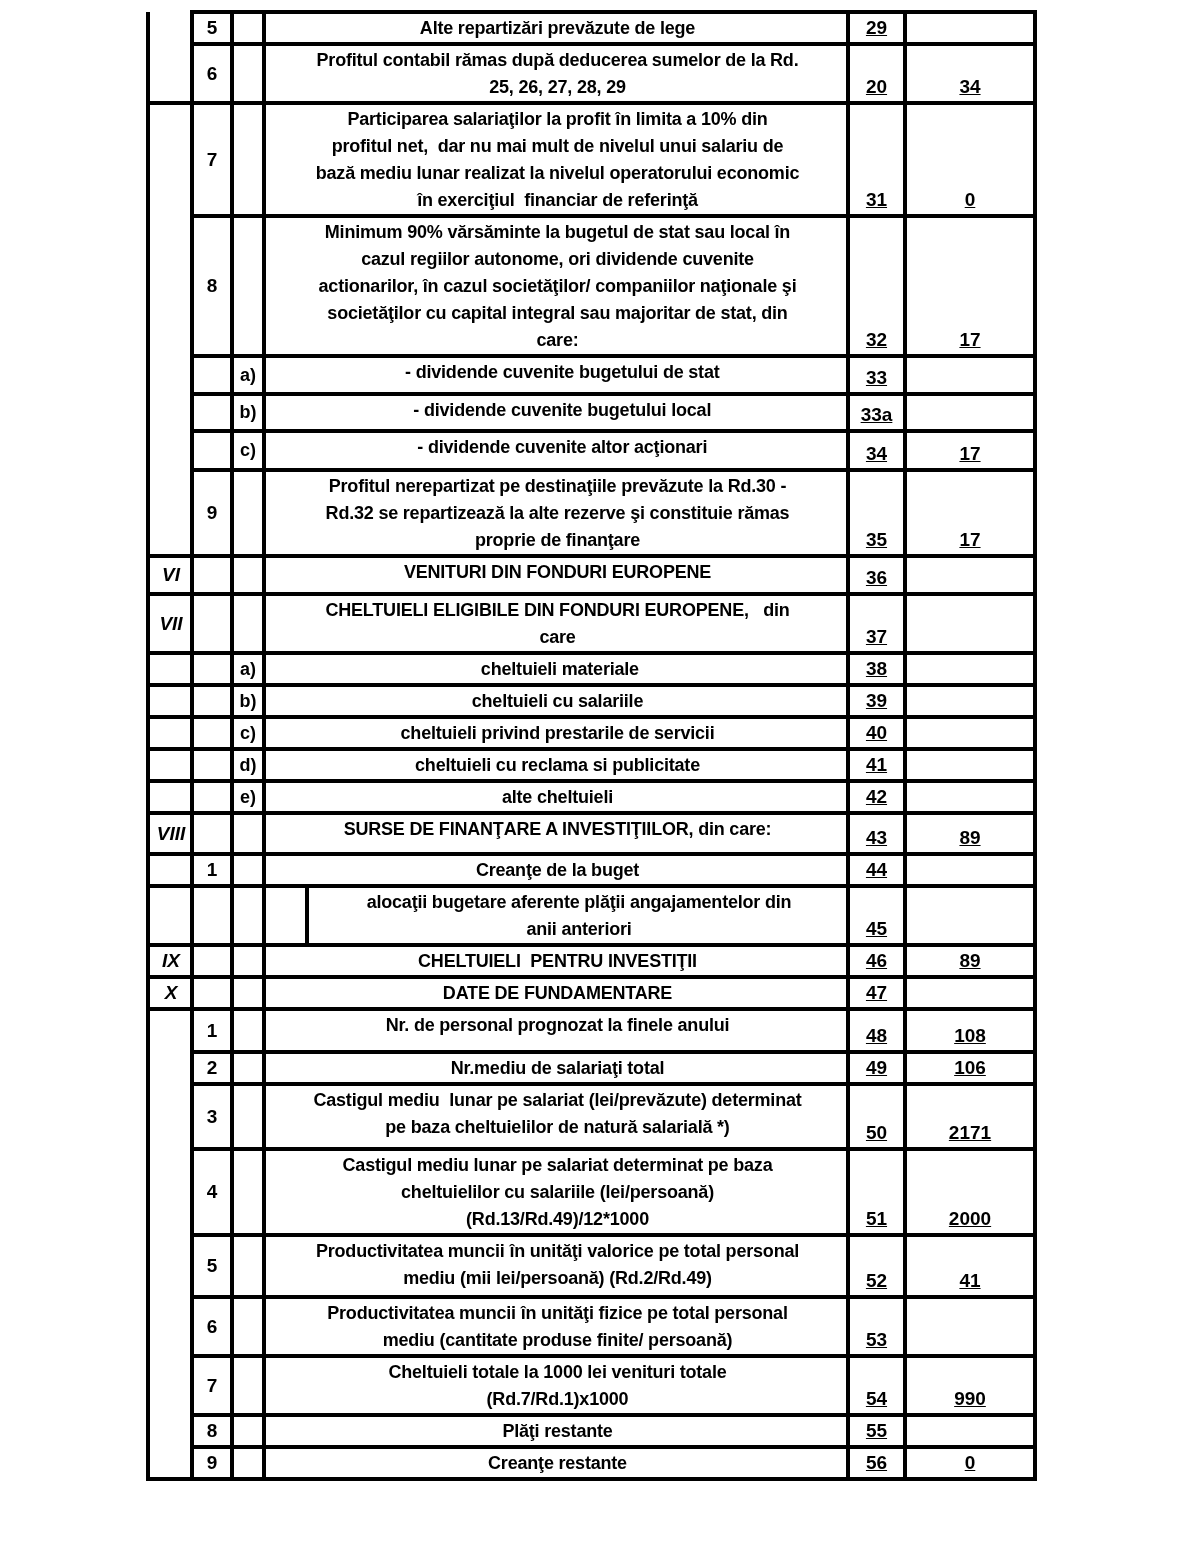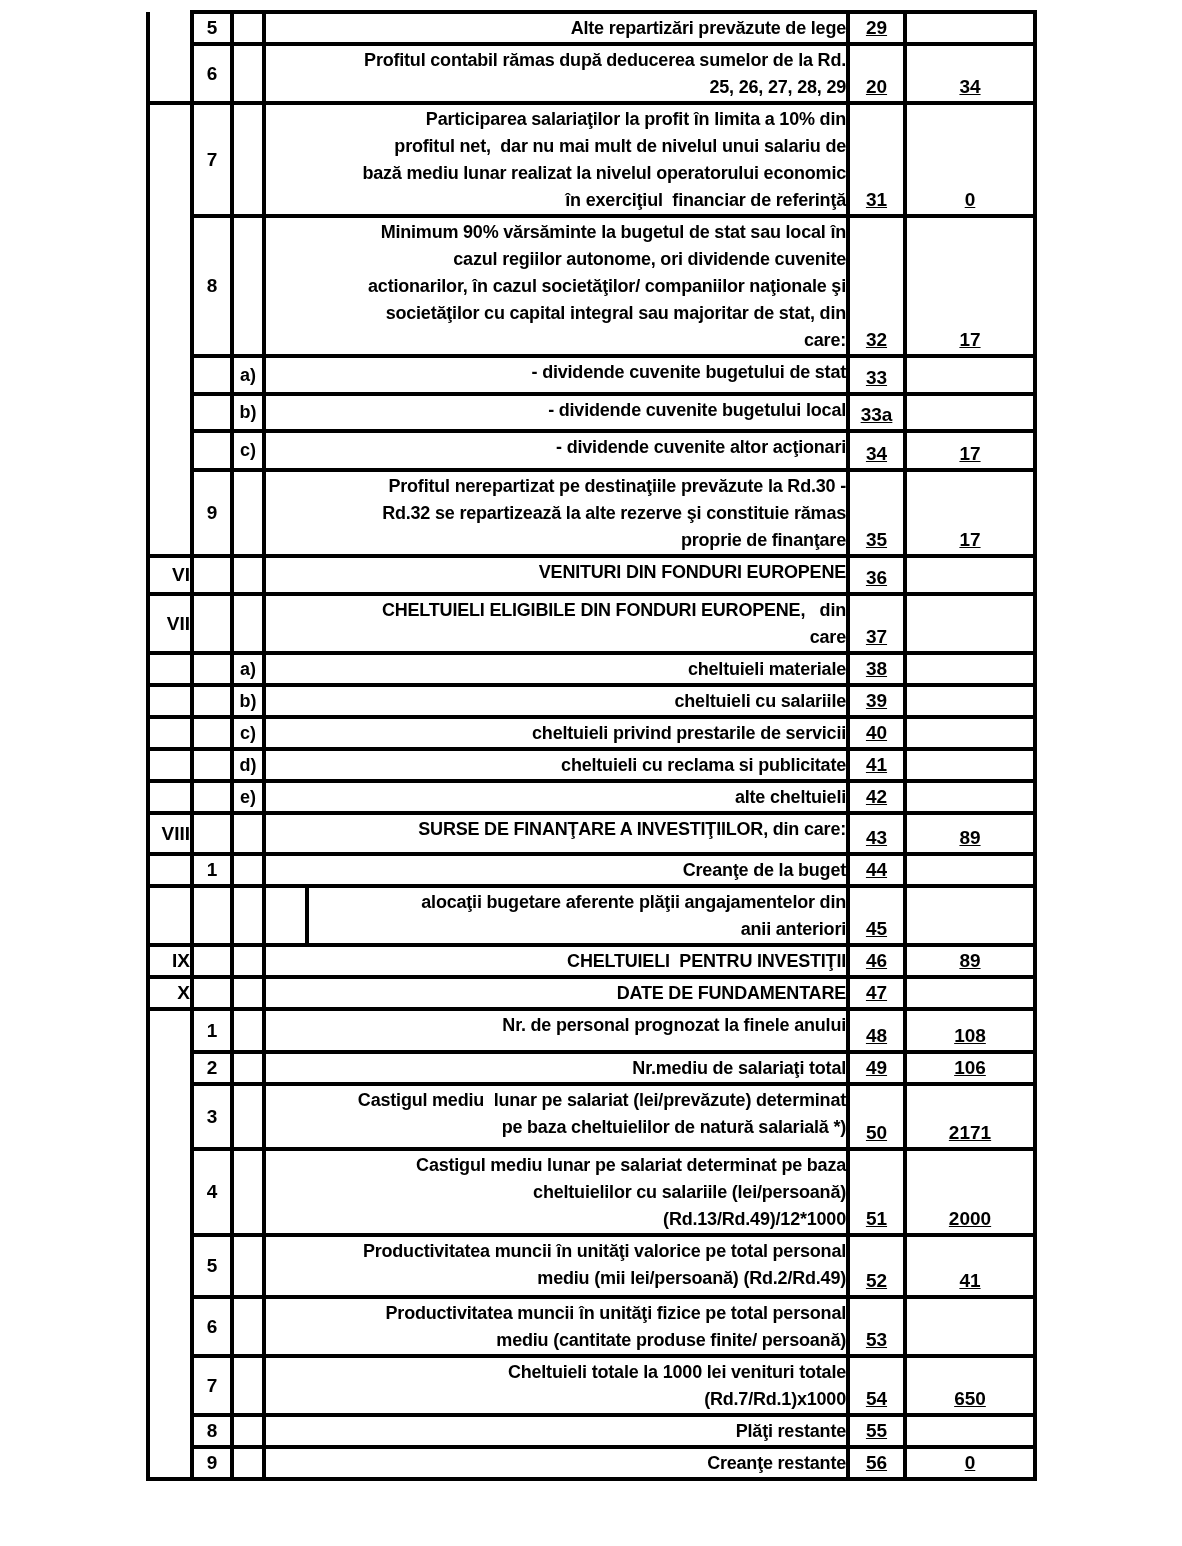--- a/index.html
+++ b/index.html
@@ -10,27 +10,27 @@
     margin: 10px 0 0 146px;
     width: 887px;
     font-family: "Liberation Sans", sans-serif;
     font-weight: bold;
   }
   td {
     border: 4px solid #000;
     padding: 0;
     overflow: hidden;
   }
-  td.c1 { vertical-align: middle; text-align: right; padding-left: 2px; font-size: 19px; }
+  td.c1 { vertical-align: middle; text-align: center; padding-left: 2px; font-size: 19px; font-style: italic; }
   td.c2 { vertical-align: middle; text-align: center; font-size: 19px; }
   td.c3 { vertical-align: middle; text-align: center; font-size: 18px; }
   td.ind { }
   td.desc {
     vertical-align: top;
-    text-align: right;
+    text-align: center;
     white-space: pre;
     font-size: 18px;
     line-height: 27px;
     letter-spacing: -0.2px;
     padding: 1px 0 0 3px;
   }
   td.code, td.val {
     vertical-align: bottom;
     text-align: center;
     font-size: 19px;
@@ -268,21 +268,21 @@
 mediu (cantitate produse finite/ persoană)</td>
       <td class="code">53</td>
       <td class="val"></td>
     </tr>
     <tr style="height:55px">
       <td class="c2">7</td>
       <td class="c3"></td>
       <td class="desc" colspan="2">Cheltuieli totale la 1000 lei venituri totale
 (Rd.7/Rd.1)x1000</td>
       <td class="code">54</td>
-      <td class="val">650</td>
+      <td class="val">990</td>
     </tr>
     <tr style="height:30px">
       <td class="c2">8</td>
       <td class="c3"></td>
       <td class="desc" colspan="2">Plăţi restante</td>
       <td class="code">55</td>
       <td class="val"></td>
     </tr>
     <tr style="height:30px">
       <td class="c2">9</td>

